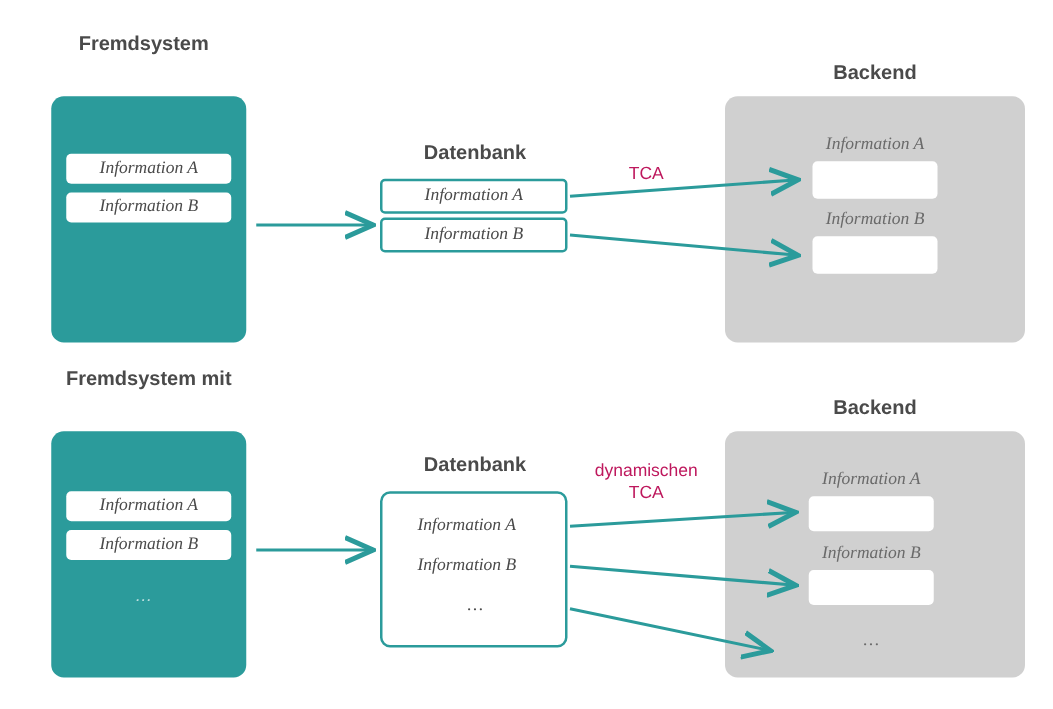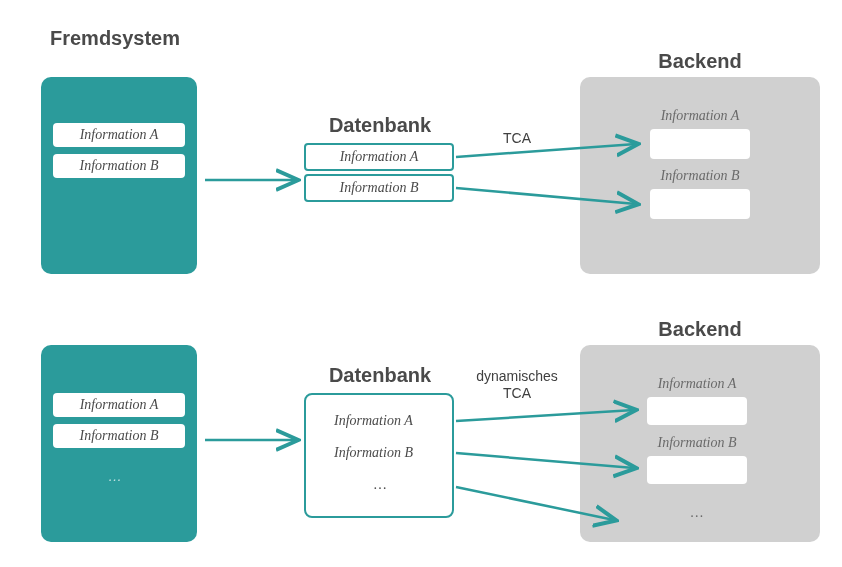--- a/index.html
+++ b/index.html
@@ -8,21 +8,21 @@
     width: 842px;
     height: 567px;
     position: relative;
     font-family: "Segoe UI", Arial, sans-serif;
     color: #4a4a4a;
     overflow: hidden;
   }
   .title {
     position: absolute;
     font-weight: 700;
-    font-size: 20px;
+    font-size: 16px;
     color: #4a4a4a;
     text-align: center;
     line-height: 1.2;
   }
   .panel {
     position: absolute;
     border-radius: 10px;
   }
   .panel-teal {
     background: #2b9b9b;
@@ -68,21 +68,21 @@
   }
   .ellipsis {
     position: absolute;
     font-size: 14px;
     color: #bfe0e0;
     font-style: italic;
   }
   .small-label {
     position: absolute;
     font-size: 14px;
-    color: #404040;
+    color: #be185d;
     text-align: center;
     line-height: 1.2;
   }
   svg.arrows {
     position: absolute;
     top: 0;
     left: 0;
     width: 842px;
     height: 567px;
     pointer-events: none;
@@ -127,21 +127,21 @@
 <div class="info-label" style="left:650px; top:108px; width:100px;">
   <span>Information A</span>
 </div>
 <div class="pill" style="left:650px; top:129px; width:100px; height:30px;"></div>
 <div class="info-label" style="left:650px; top:168px; width:100px;">
   <span>Information B</span>
 </div>
 <div class="pill" style="left:650px; top:189px; width:100px; height:30px;"></div>
 
 <div class="title" style="left:14px; top:294px; width:210px;">
-  <br>
+  <span>Fremdsystem mit</span><br>
 </div>
 
 <div class="panel panel-teal" style="left:41px; top:345px; width:156px; height:197px;"></div>
 <div class="pill" style="left:53px; top:393px; width:132px; height:24px;">
   <span>Information A</span>
 </div>
 <div class="pill" style="left:53px; top:424px; width:132px; height:24px;">
   <span>Information B</span>
 </div>
 <div class="ellipsis" style="left:108px; top:468px;">
@@ -157,21 +157,21 @@
   <span>Information A</span>
 </div>
 <div class="info-text" style="left:334px; top:445px;">
   <span>Information B</span>
 </div>
 <div class="info-text" style="left:374px; top:477px;">
   <span>…</span>
 </div>
 
 <div class="small-label" style="left:470px; top:368px; width:94px;">
-  <span>dynamisches</span><br>
+  <span>dynamischen</span><br>
   <span>TCA</span>
 </div>
 
 <div class="title" style="left:610px; top:317px; width:180px;">
   <span>Backend</span>
 </div>
 
 <div class="panel panel-grey" style="left:580px; top:345px; width:240px; height:197px;"></div>
 <div class="info-label" style="left:647px; top:376px; width:100px;">
   <span>Information A</span>

